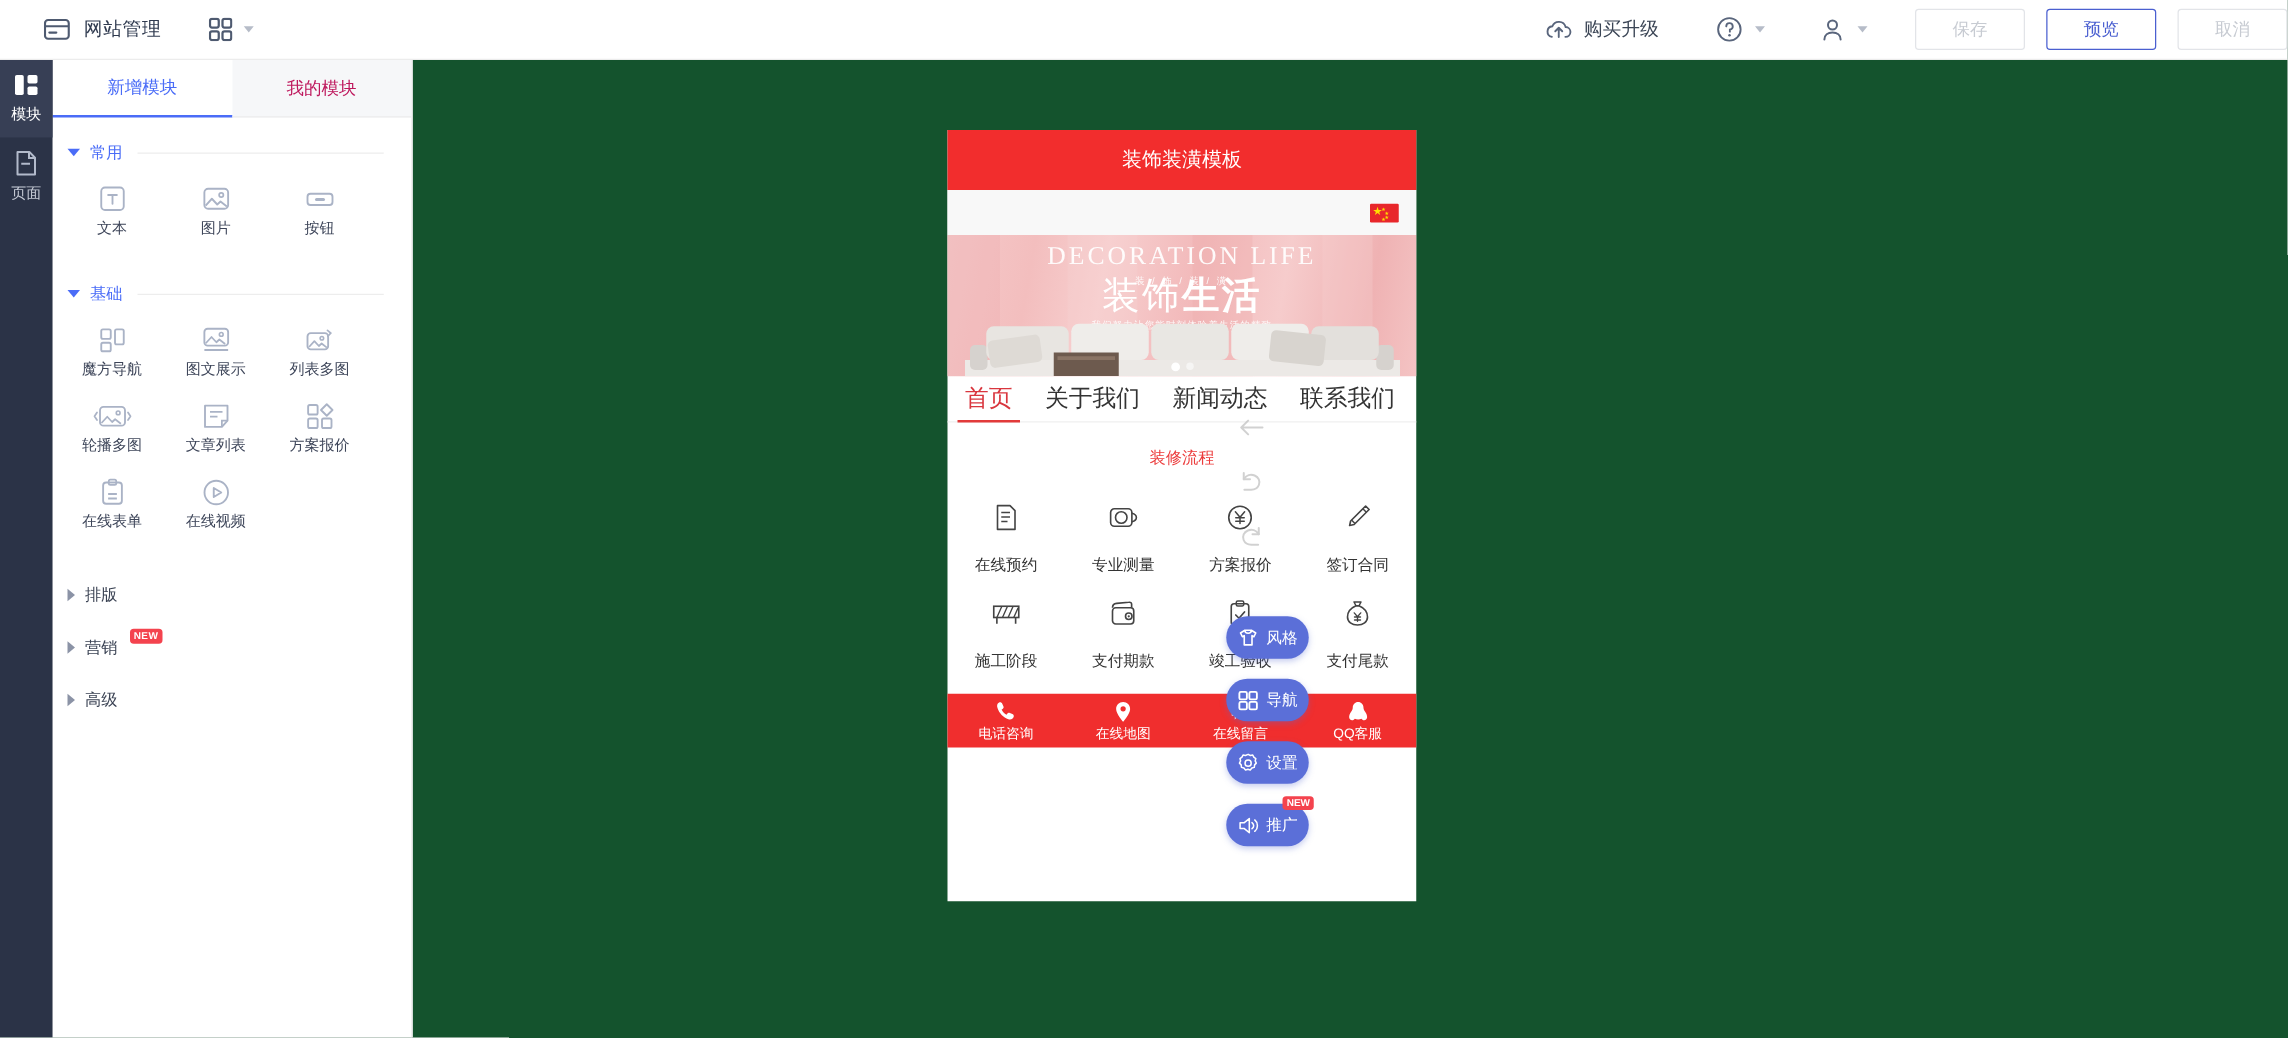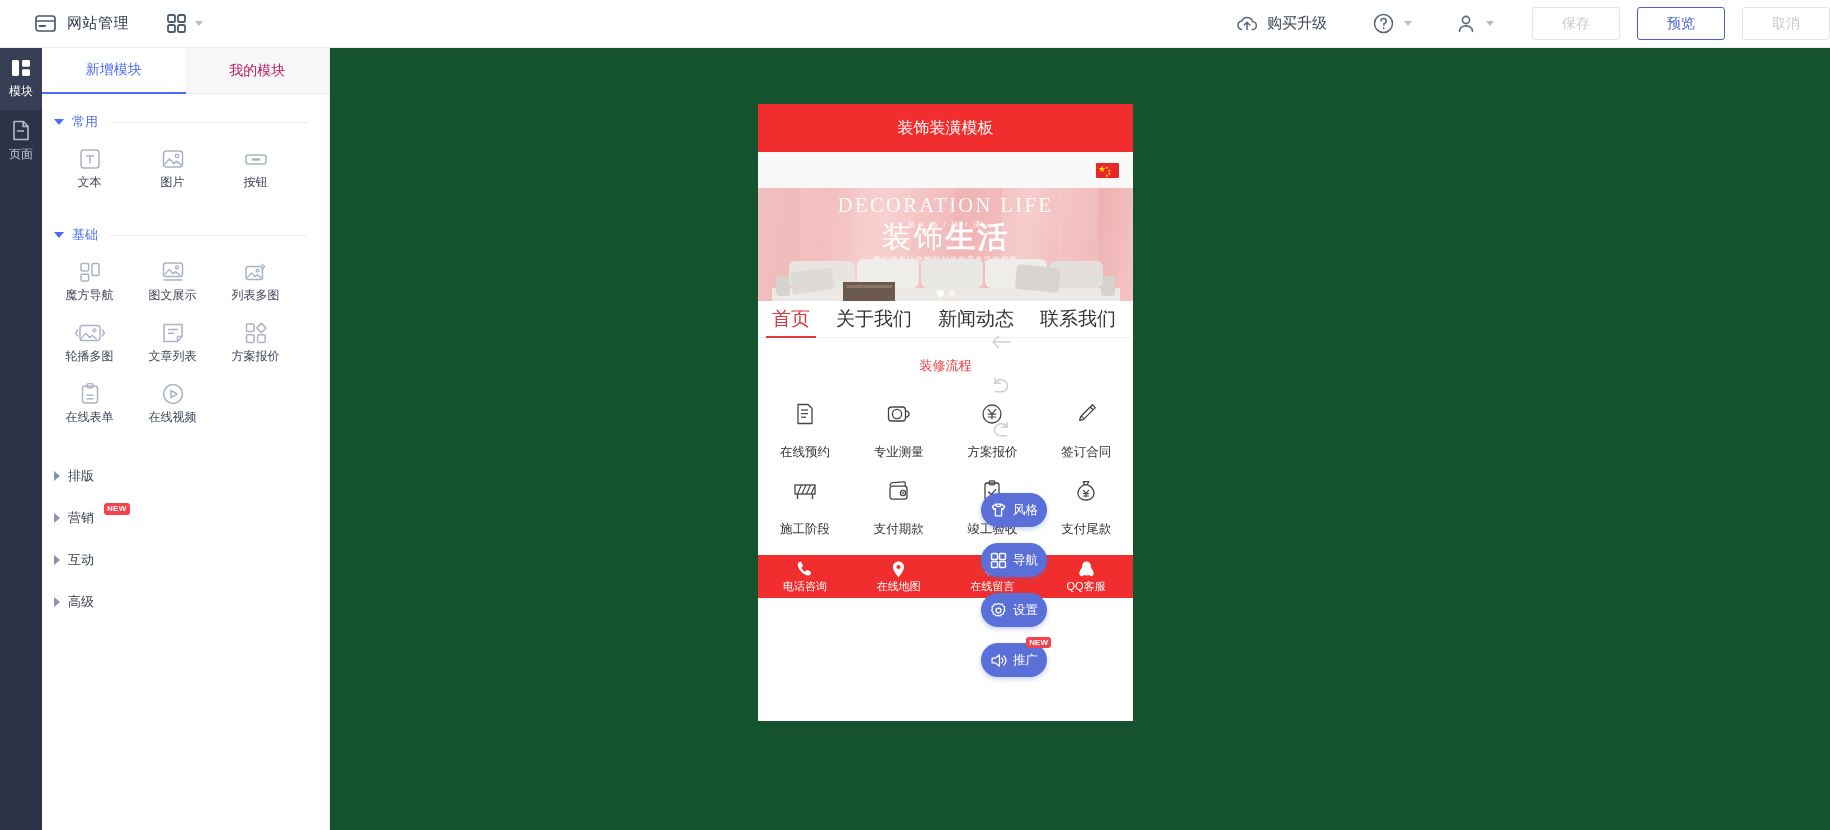--- a/index.html
+++ b/index.html
@@ -397,24 +397,20 @@
   </div>
 
   <div class="collapsed-row" style="margin-top:23px;">
     <span class="tri-right"></span>
     <span class="sec-title-collapsed">排版</span>
   </div>
   <div class="collapsed-row">
     <span class="tri-right"></span>
     <span class="sec-title-collapsed">营销</span>
     <span class="badge-new">NEW</span>
-  </div>
-  <div class="collapsed-row">
-    <span class="tri-right"></span>
-    <span class="sec-title-collapsed">互动</span>
   </div>
   <div class="collapsed-row">
     <span class="tri-right"></span>
     <span class="sec-title-collapsed">高级</span>
   </div>
 </div>
 
 <div class="canvas">
 
   <div class="phone">

